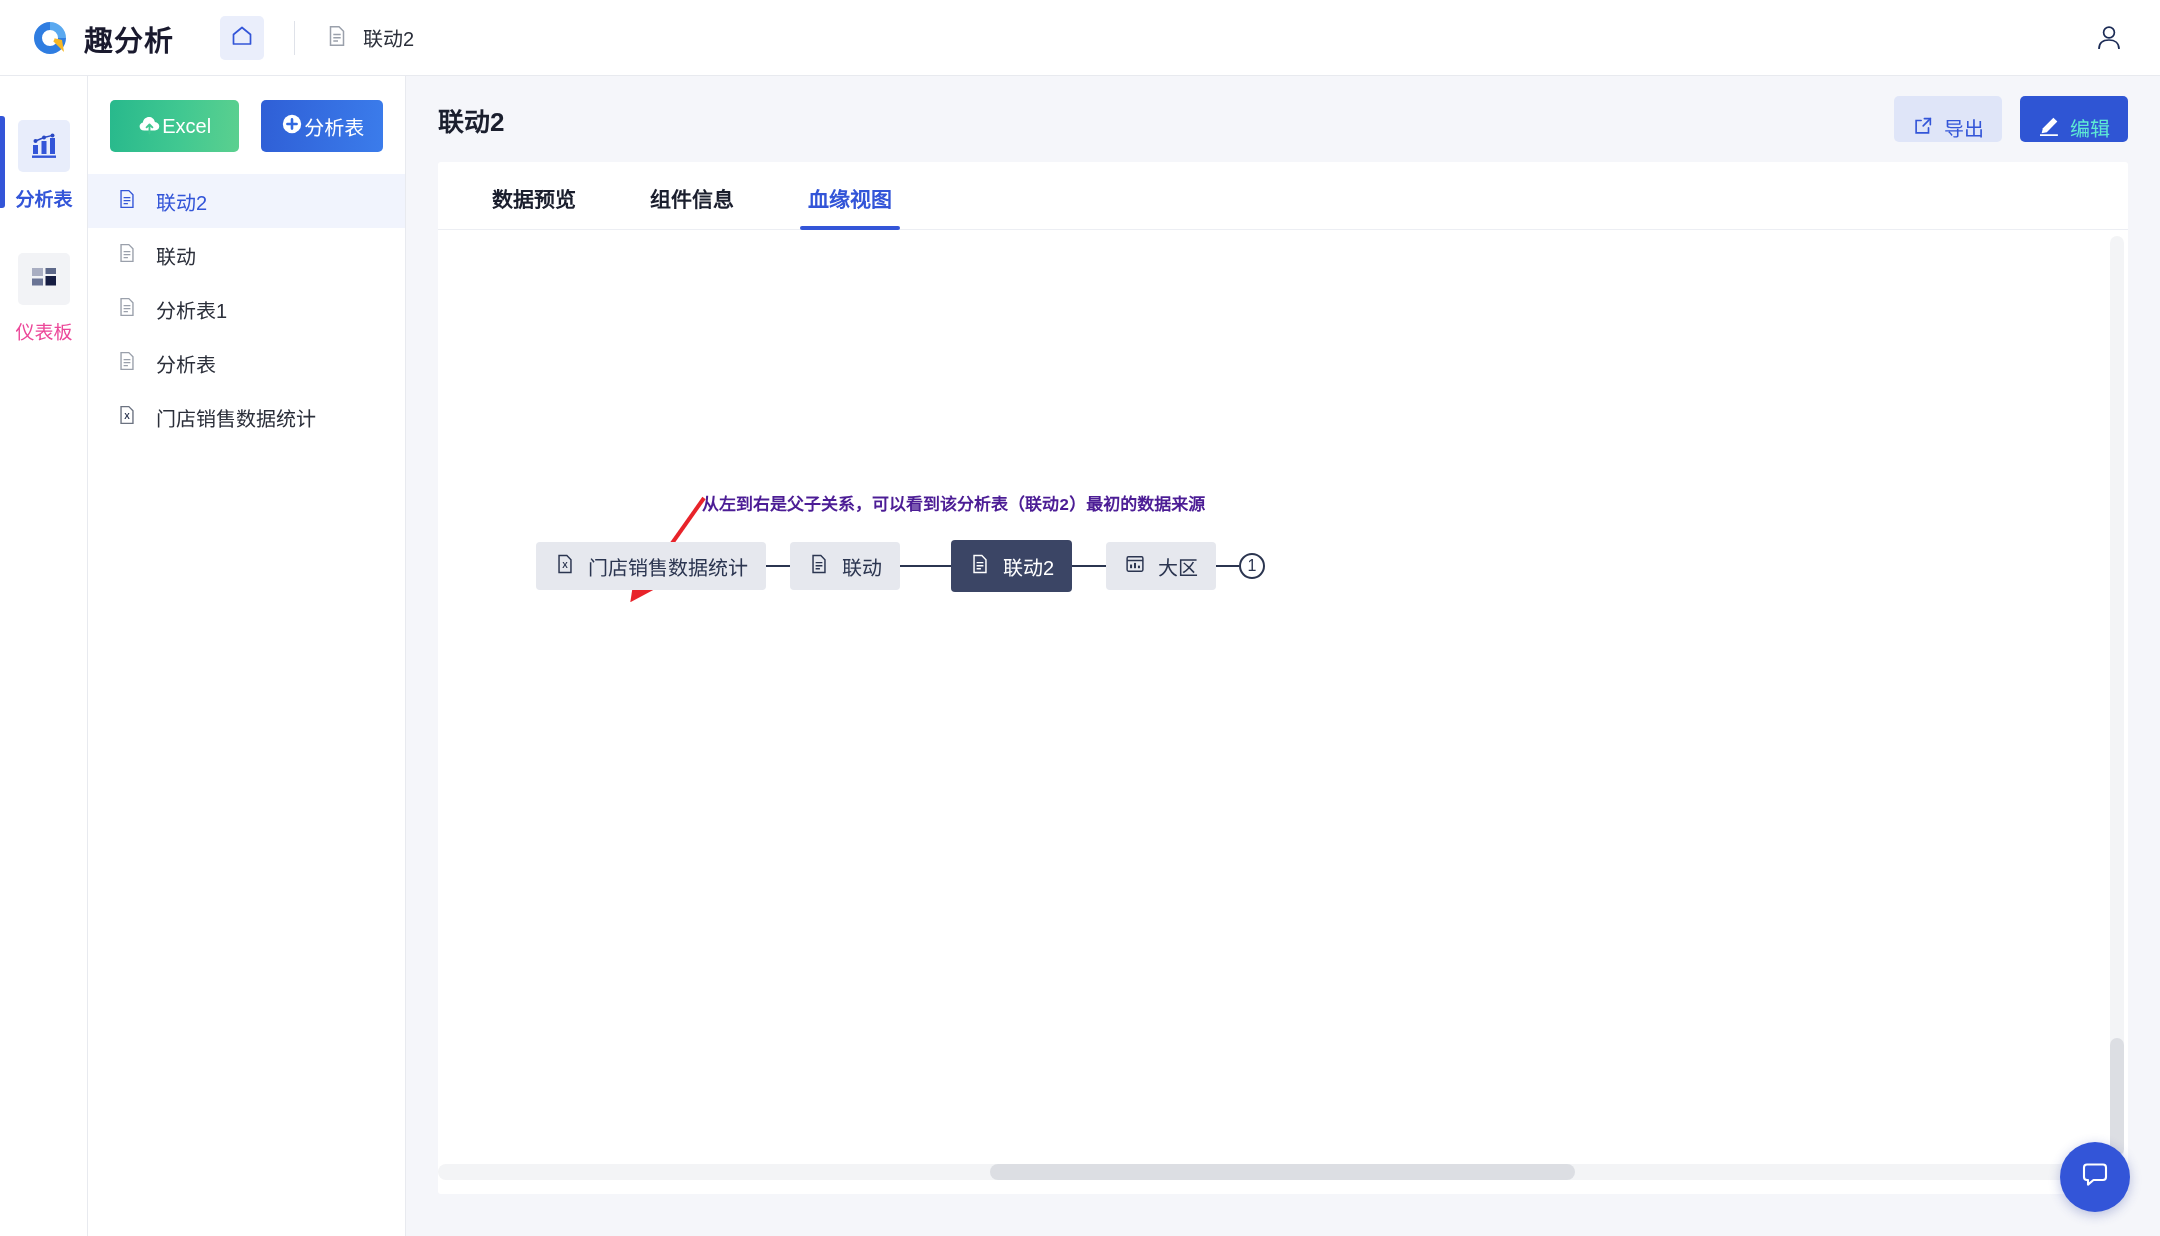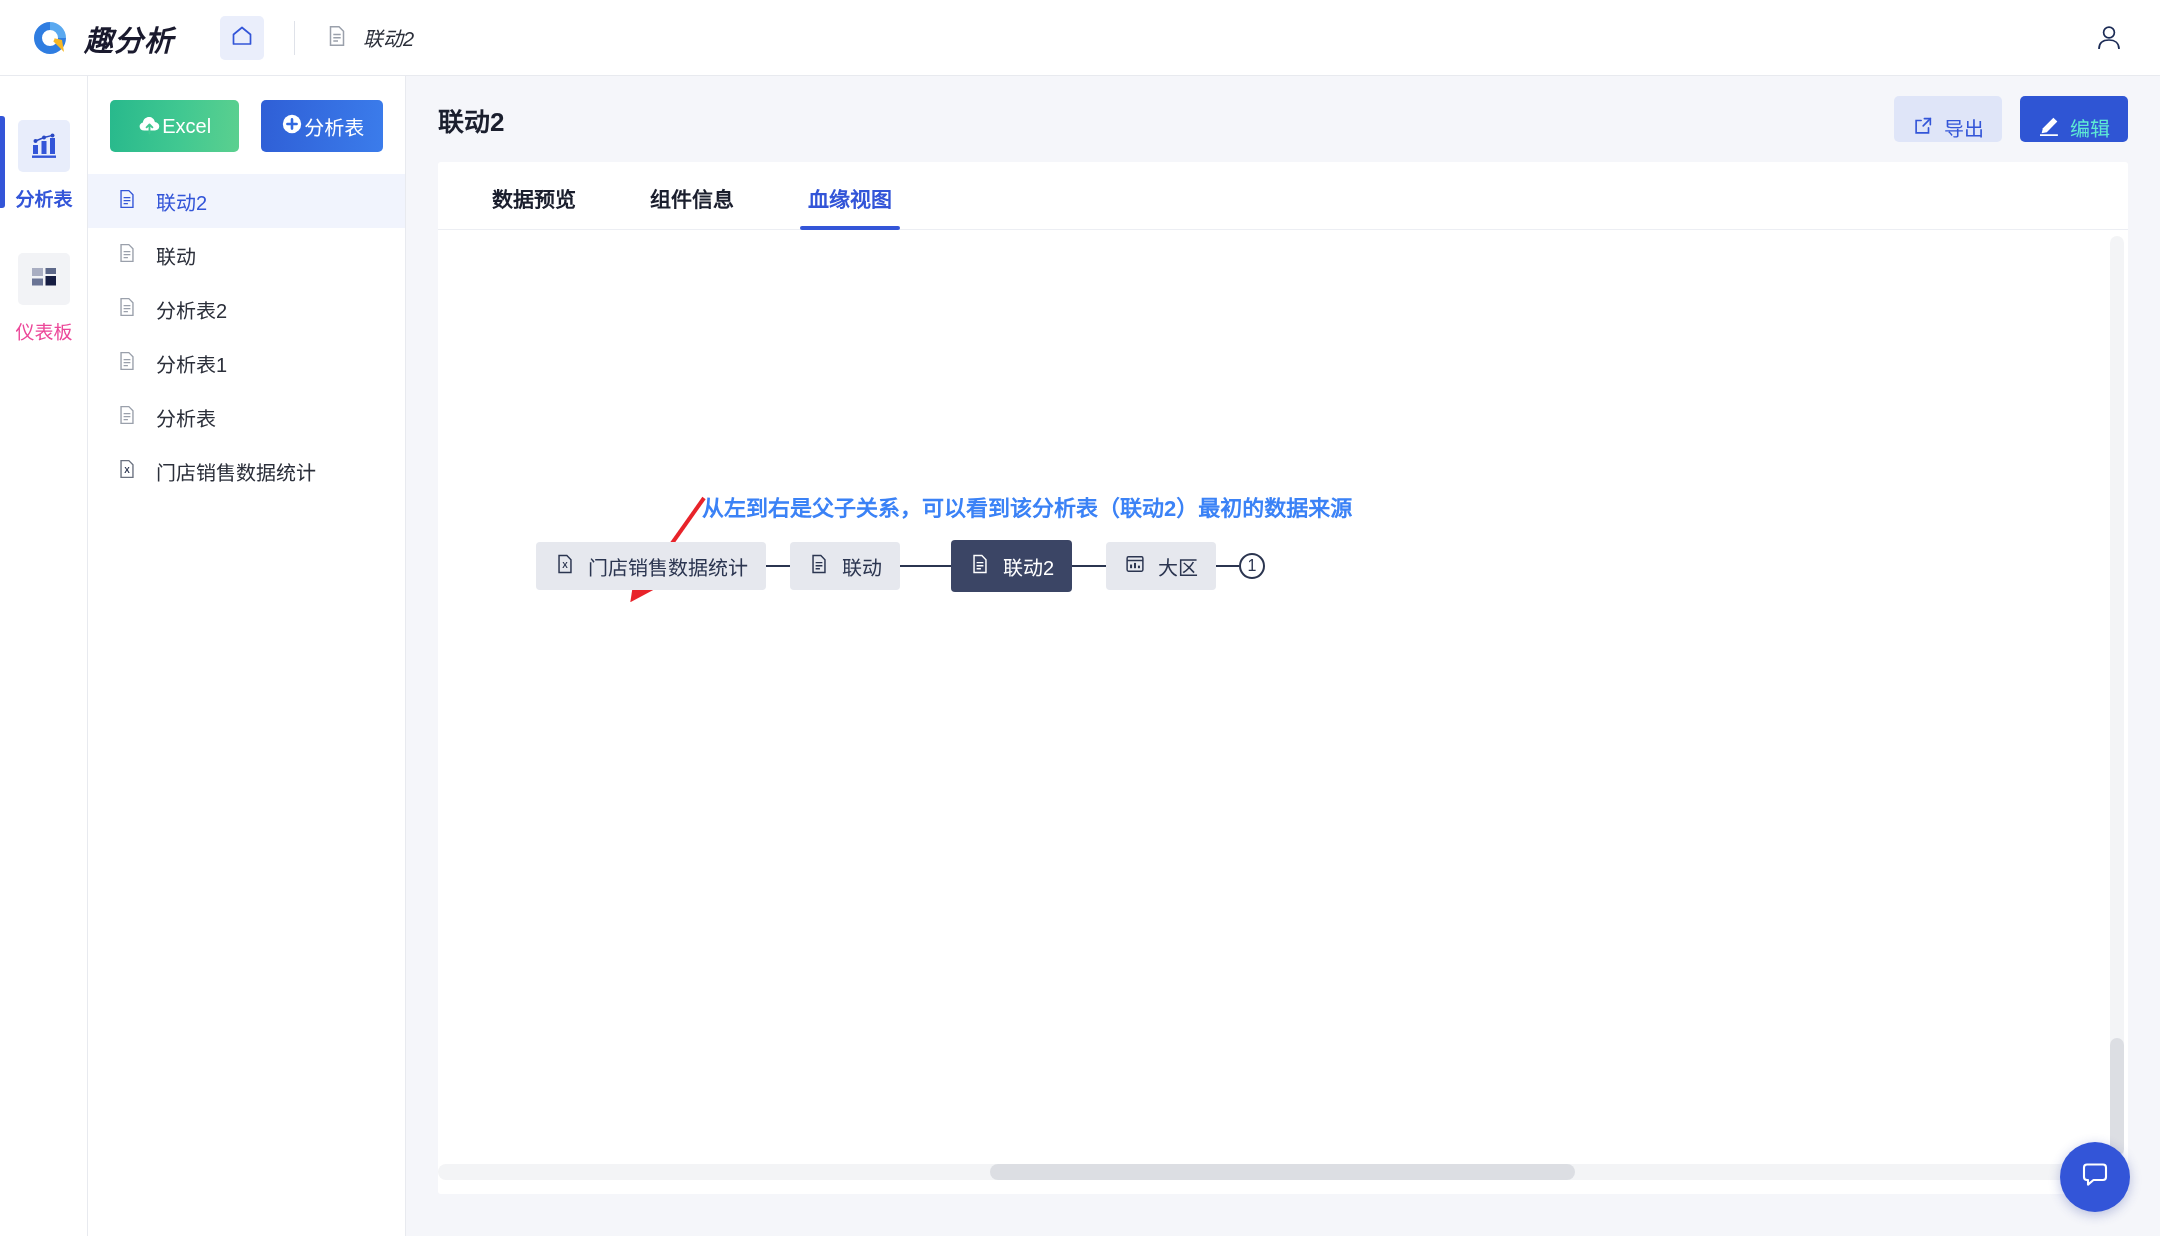--- a/index.html
+++ b/index.html
@@ -8,21 +8,21 @@
     width: 2160px; height: 1236px;
     font-family: "Liberation Sans", "DejaVu Sans", sans-serif;
     background: #f5f6fa; overflow: hidden;
   }
   .app { width: 2160px; height: 1236px; position: relative; background: #f5f6fa; }
 
   
   .topbar {
     position: absolute; top: 0; left: 0; width: 2160px; height: 76px;
     background: #ffffff; border-bottom: 1px solid #e8eaef;
-    display: flex; align-items: center; z-index: 20; font-style: italic;
+    display: flex; align-items: center; z-index: 20;
   }
   .brand { display: flex; align-items: center; margin-left: 30px; }
   .brand-logo { width: 40px; height: 40px; position: relative; }
   .brand-name {
     margin-left: 14px; font-size: 29px; font-weight: 700; color: #1a1a2e;
     letter-spacing: 1px;
   }
   .home-btn {
     margin-left: 46px; width: 44px; height: 44px; border-radius: 5px;
     background: #eaeefb; display: flex; align-items: center; justify-content: center;
@@ -143,22 +143,23 @@
   .node.normal { background: #e6e8ee; color: #2b3550; }
   .node.selected { background: #3b4565; color: #ffffff; }
   .edge { position: absolute; height: 2px; background: #2b3550; }
   .endcap {
     position: absolute; width: 26px; height: 26px; border-radius: 50%;
     border: 2px solid #2b3550; background: #fff;
     display: flex; align-items: center; justify-content: center;
     font-size: 16px; color: #2b3550;
   }
   .annot {
-    position: absolute; color: #3b82f6; font-size: 22px; font-weight: 700;
+    position: absolute; color: #4c1d95; font-size: 17px; font-weight: 700;
     white-space: nowrap;
+    font-family: Liberation Mono, monospace;
   }
 
   
   .hscroll-track {
     position: absolute; left: 0; right: 18px; bottom: 14px; height: 16px;
     background: #f3f4f6; border-radius: 8px;
   }
   .hscroll-thumb {
     position: absolute; left: 33%; width: 35%; top: 0; height: 16px;
     background: #dcdee3; border-radius: 8px; cursor: pointer;
@@ -296,29 +297,20 @@
         <span>
           <svg width="22" height="22" viewBox="0 0 24 24" fill="none" stroke="#9aa0ab" stroke-width="1.5">
             <path d="M5.5 2.8 H14 L18.5 7.3 V21.2 H5.5 Z"></path>
             <path d="M8.3 10.5 H15.7 M8.3 13.8 H15.7 M8.3 17.1 H13"></path>
           </svg>
         </span>
         <span class="file-name">联动</span>
       </div>
 
 
-      <div class="file-item">
-        <span>
-          <svg width="22" height="22" viewBox="0 0 24 24" fill="none" stroke="#9aa0ab" stroke-width="1.5">
-            <path d="M5.5 2.8 H14 L18.5 7.3 V21.2 H5.5 Z"></path>
-            <path d="M8.3 10.5 H15.7 M8.3 13.8 H15.7 M8.3 17.1 H13"></path>
-          </svg>
-        </span>
-        <span class="file-name">分析表2</span>
-      </div>
 
       <div class="file-item">
         <span>
           <svg width="22" height="22" viewBox="0 0 24 24" fill="none" stroke="#9aa0ab" stroke-width="1.5">
             <path d="M5.5 2.8 H14 L18.5 7.3 V21.2 H5.5 Z"></path>
             <path d="M8.3 10.5 H15.7 M8.3 13.8 H15.7 M8.3 17.1 H13"></path>
           </svg>
         </span>
         <span class="file-name">分析表1</span>
       </div>

